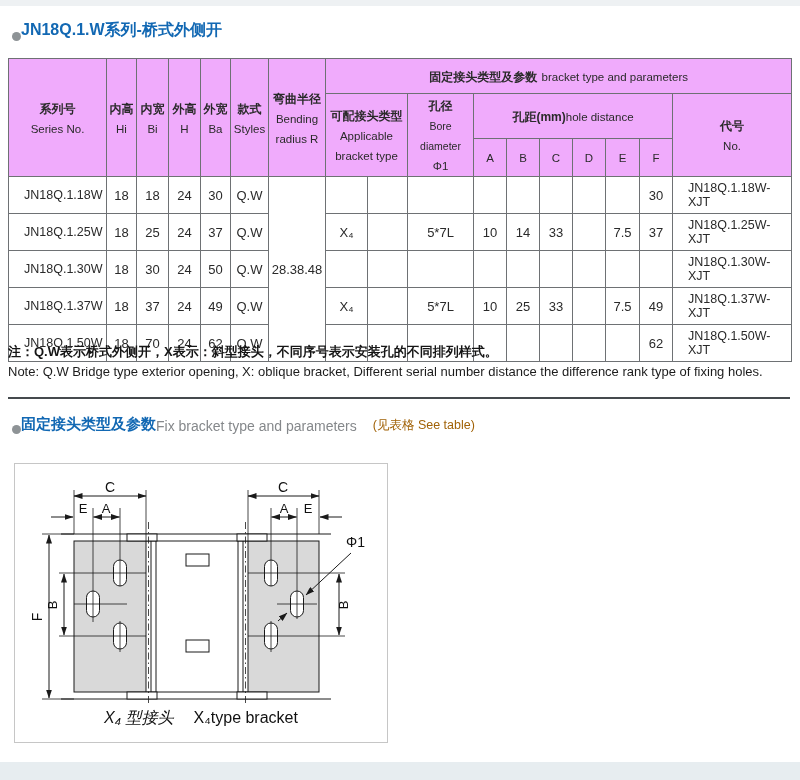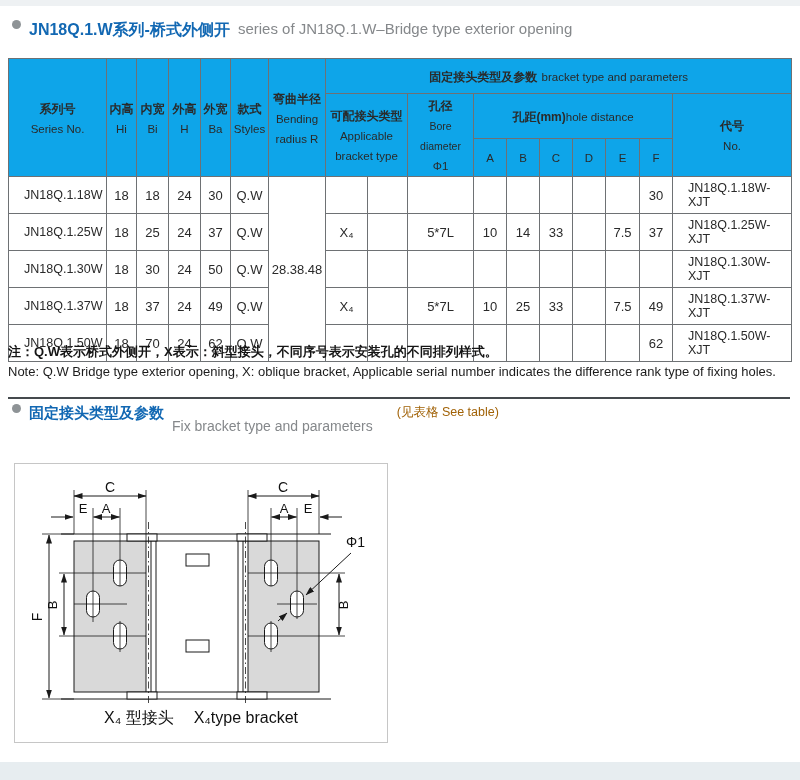--- a/index.html
+++ b/index.html
@@ -3,72 +3,71 @@
 <meta charset="utf-8">
 <style>
   html,body{margin:0;padding:0;}
   body{
     width:800px;height:780px;position:relative;background:#ffffff;overflow:hidden;
     font-family:"Liberation Sans","DejaVu Sans",sans-serif;color:#222;
   }
   .top-strip{position:absolute;left:0;top:0;width:800px;height:6px;background:#eef1f3;}
   .bottom-strip{position:absolute;left:0;top:762px;width:800px;height:18px;background:#e7edf0;}
 
-  .sec-title{position:absolute;display:flex;align-items:flex-start;gap:8px;white-space:nowrap;}
+  .sec-title{position:absolute;display:flex;align-items:flex-end;gap:0;white-space:nowrap;}
   .sec-title .bullet{width:9px;height:9px;border-radius:50%;background:#8e9396;flex:0 0 auto;}
   .sec-title .zh{font-weight:bold;color:#1268b3;}
   .sec-title .en{color:#85888b;}
   .title1{left:12px;top:20px;}
   .title1 .zh{font-size:16px;}
   .title1 .en{font-size:15px;}
   .title2{left:12px;top:404px;}
   .title2 .zh{font-size:15px;}
   .title2 .en{font-size:14px;margin-top:14px;}
   .title2 .hint{color:#a16207;font-size:12.5px;margin-left:16px;}
 
   table.spec{
     position:absolute;left:8px;top:58px;width:784px;
     border-collapse:collapse;table-layout:fixed;
   }
   table.spec th,table.spec td{
     border:1px solid #6e7174;overflow:hidden;padding:1px 2px;text-align:center;vertical-align:middle;
   }
-  table.spec th{background:#0ea5e9;font-weight:normal;color:#2a2a2a;line-height:1.25;}
+  table.spec th{background:#f0abfc;font-weight:normal;color:#2a2a2a;line-height:1.25;}
   table.spec th .zh{font-weight:bold;font-size:12px;display:inline;}
   table.spec th .en{font-size:11.5px;display:inline;}
   table.spec th .sm{font-size:10.5px;}
   table.spec td{font-size:13px;color:#2a2a2a;height:34px;background:#fff;}
   table.spec td.cl{text-align:left;padding-left:15px;font-size:12.5px;}
 
   .notes{position:absolute;left:8px;top:342px;line-height:20px;}
   .notes .zh{font-weight:bold;font-size:13px;color:#151515;display:block;}
   .notes .en{font-size:13px;color:#1c1c1c;display:block;}
 
   .divider{position:absolute;left:8px;top:397px;width:782px;height:2px;background:#454a4d;}
 
   .diagram-box{
     position:absolute;left:14px;top:463px;width:374px;height:280px;
     border:1px solid #c6c6c6;background:#fff;box-sizing:border-box;
   }
   .diagram-box svg{display:block;}
   .diagram-caption{
     position:absolute;left:0;top:244px;width:100%;text-align:center;font-size:16px;color:#111;
   }
-  .diagram-caption .zh{margin-right:20px;}
+  .diagram-caption .zh{margin-right:20px;font-style:italic;}
   svg text{fill:#111;stroke:none;font-family:"Liberation Sans","DejaVu Sans",sans-serif;}
 </style>
 </head>
 <body>
 
 <div class="top-strip"></div>
 
 <div class="sec-title title1">
   <span class="bullet"></span>
   <span class="zh">JN18Q.1.W系列-桥式外侧开</span>
-  <span class="en">series of JN18Q.1.W–Bridge type exterior opening</span>
 </div>
 
 <table class="spec">
   <colgroup>
     <col style="width:98px">
       <col style="width:30px">
       <col style="width:32px">
       <col style="width:32px">
     <col style="width:30px">
       <col style="width:38px">
@@ -198,21 +197,21 @@
     <td></td>
     <td></td>
     <td>62</td>
     <td class="cl">JN18Q.1.50W-XJT</td>
   </tr>
 </tbody>
   </table>
 
 <div class="notes">
   <span class="zh">注：Q.W表示桥式外侧开，X表示：斜型接头，不同序号表示安装孔的不同排列样式。</span>
-  <span class="en">Note: Q.W Bridge type exterior opening, X: oblique bracket, Applicable serial number indicates the difference rank type of fixing holes.</span>
+  <span class="en">Note: Q.W Bridge type exterior opening, X: oblique bracket, Different serial number distance the difference rank type of fixing holes.</span>
 </div>
 
 <div class="divider"></div>
 
 <div class="sec-title title2">
   <span class="bullet"></span>
   <span class="zh">固定接头类型及参数</span>
   <span class="en">Fix bracket type and parameters</span>
   <span class="hint">(见表格 See table)</span>
 </div>

